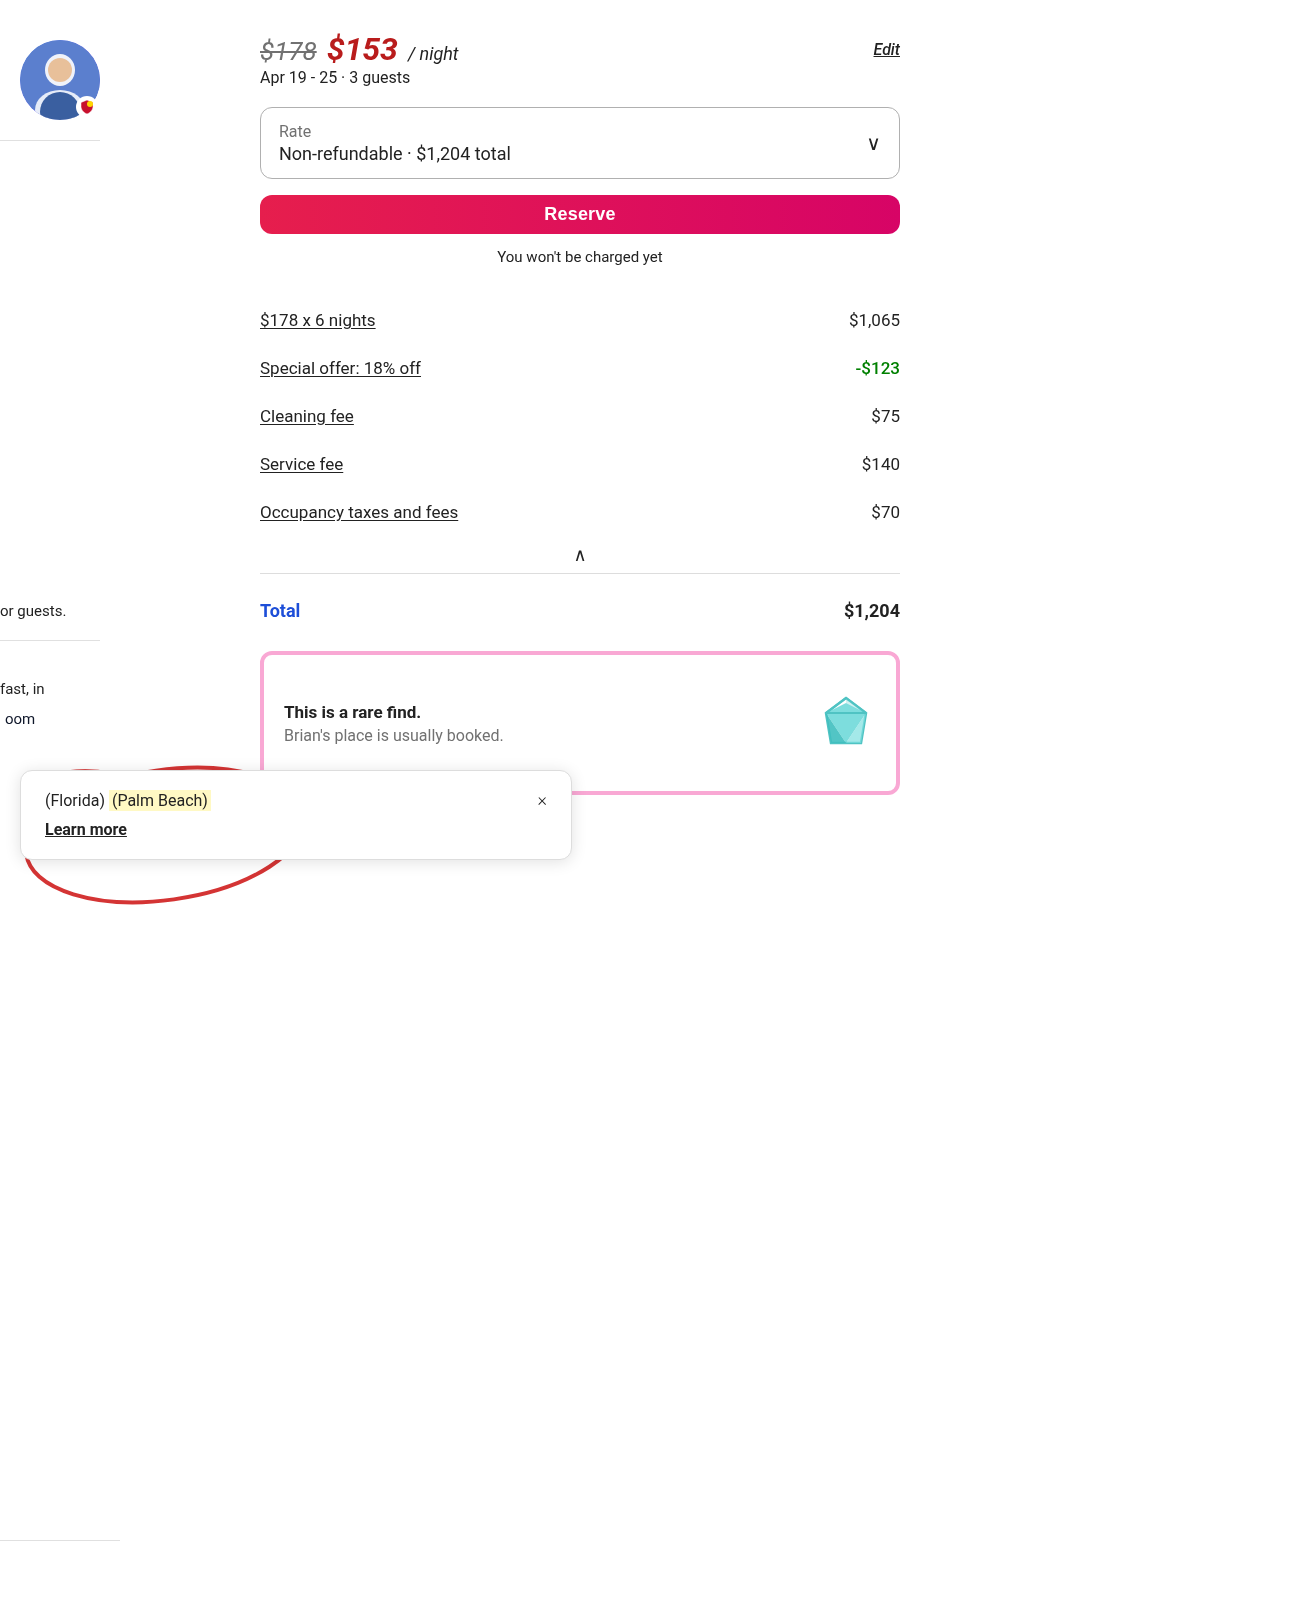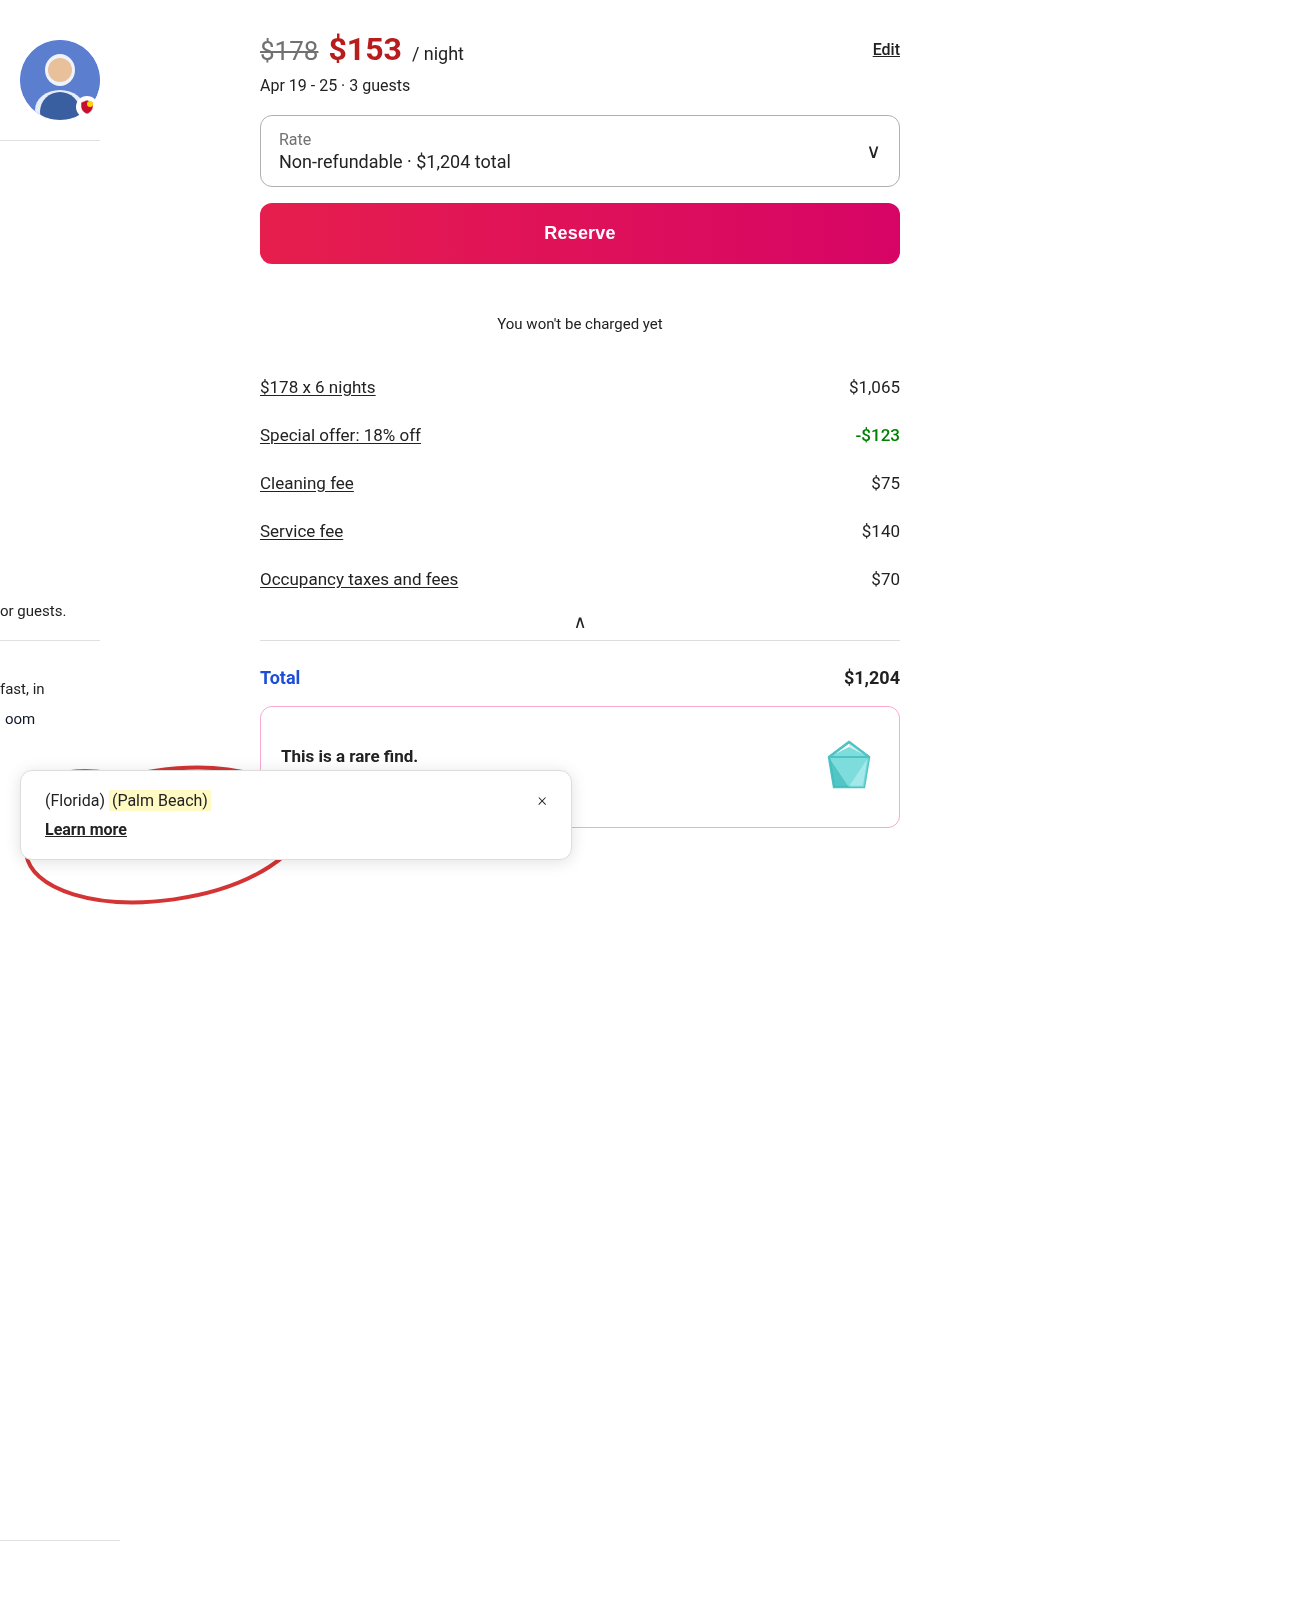--- a/index.html
+++ b/index.html
@@ -179,38 +179,37 @@
     }
 
     .chevron-down {
       font-size: 20px;
       color: #222;
     }
 
     
     .reserve-btn {
       width: 100%;
-      padding: 20px;
+      padding: 9px;
       background: linear-gradient(to right, #e61e4d, #d70466);
       color: #fff;
       font-size: 18px;
       font-weight: 600;
       border: none;
       border-radius: 12px;
       cursor: pointer;
       margin-bottom: 14px;
       letter-spacing: 0.2px;
     }
 
     .no-charge-text {
       text-align: center;
       font-size: 15px;
       color: #222;
       margin-bottom: 30px;
-      margin-top: 37px;
     }
 
     
     .price-breakdown {
       width: 100%;
     }
 
     .price-row {
       display: flex;
       justify-content: space-between;
@@ -256,27 +255,27 @@
     }
 
     .total-value {
       font-size: 18px;
       font-weight: 700;
       color: #222;
     }
 
     
     .rare-find-box {
-      border: 1px solid #f9a8d4;
+      border: 4px solid #f9a8d4;
       border-radius: 12px;
-      padding: 30px 20px;
+      padding: 38px 20px;
       display: flex;
       align-items: center;
       justify-content: space-between;
-      margin-top: 4px;
+      margin-top: 16px;
     }
 
     .rare-find-text {
       flex: 1;
     }
 
     .rare-find-title {
       font-size: 17px;
       font-weight: 700;
       color: #222;
@@ -363,21 +362,21 @@
       width: 120px;
       height: 1px;
       background: #e0e0e0;
     }
 
     
     .price-header-row {
       display: flex;
       align-items: baseline;
       justify-content: space-between;
-      margin-bottom: 8px;
+      font-style: italic;
     }
 
     .price-header-left {
       display: flex;
       align-items: baseline;
       gap: 10px;
     }
 
     
     .chevron-up-area {

